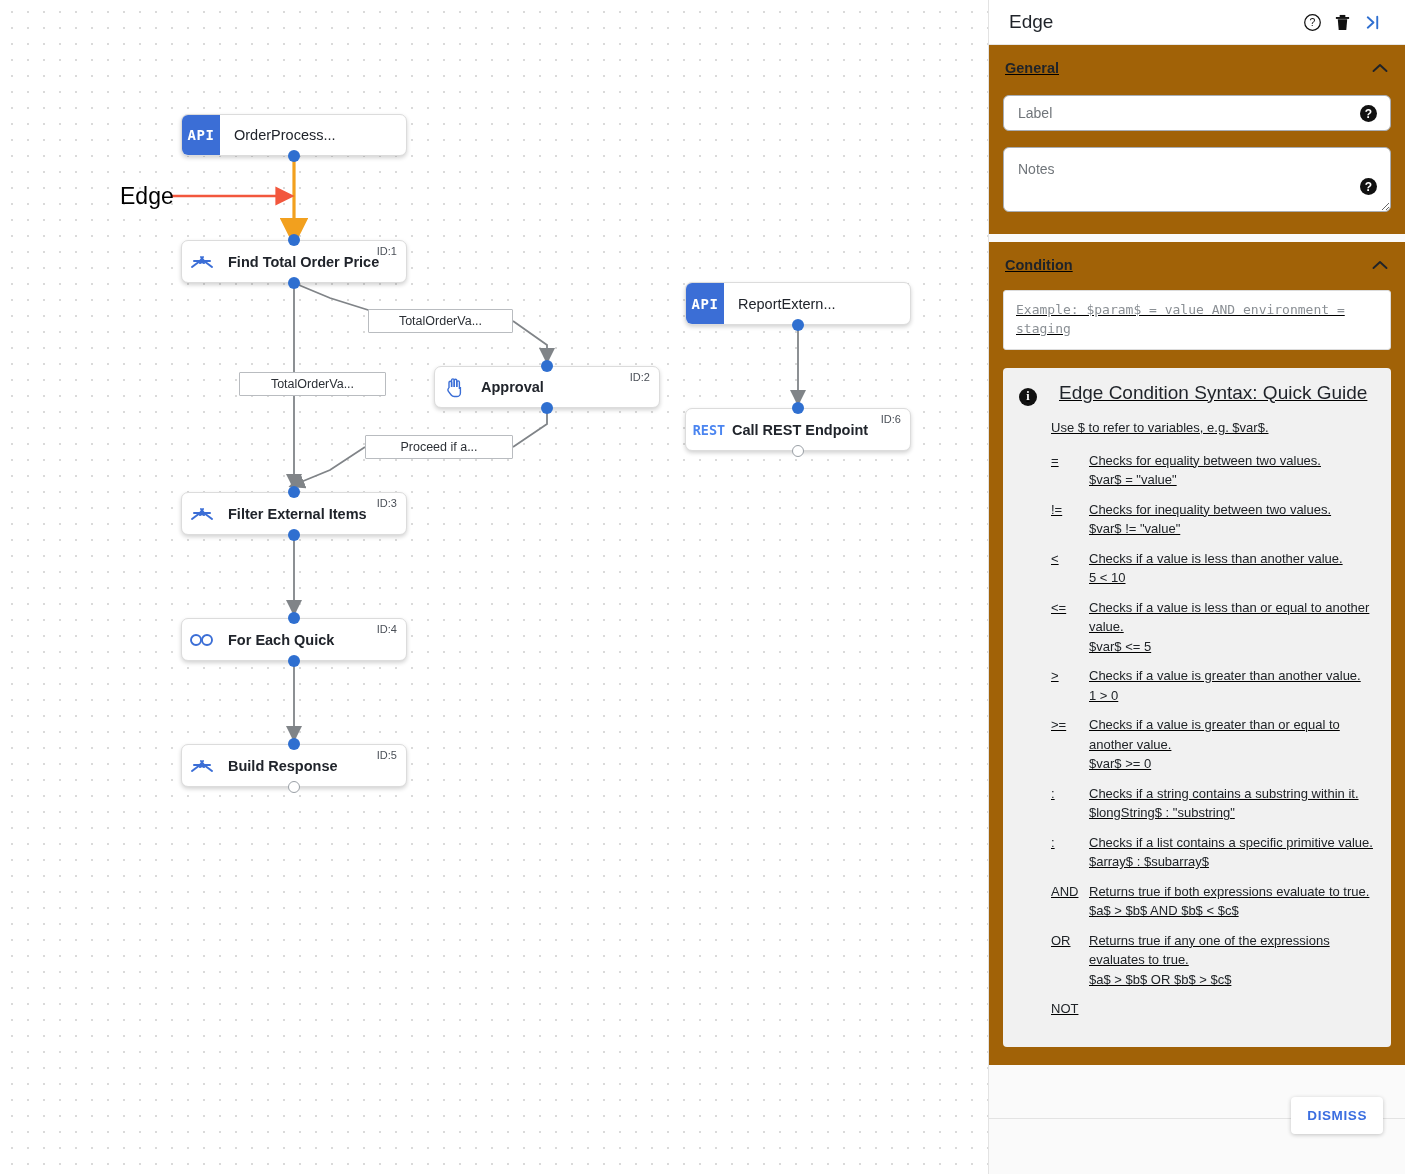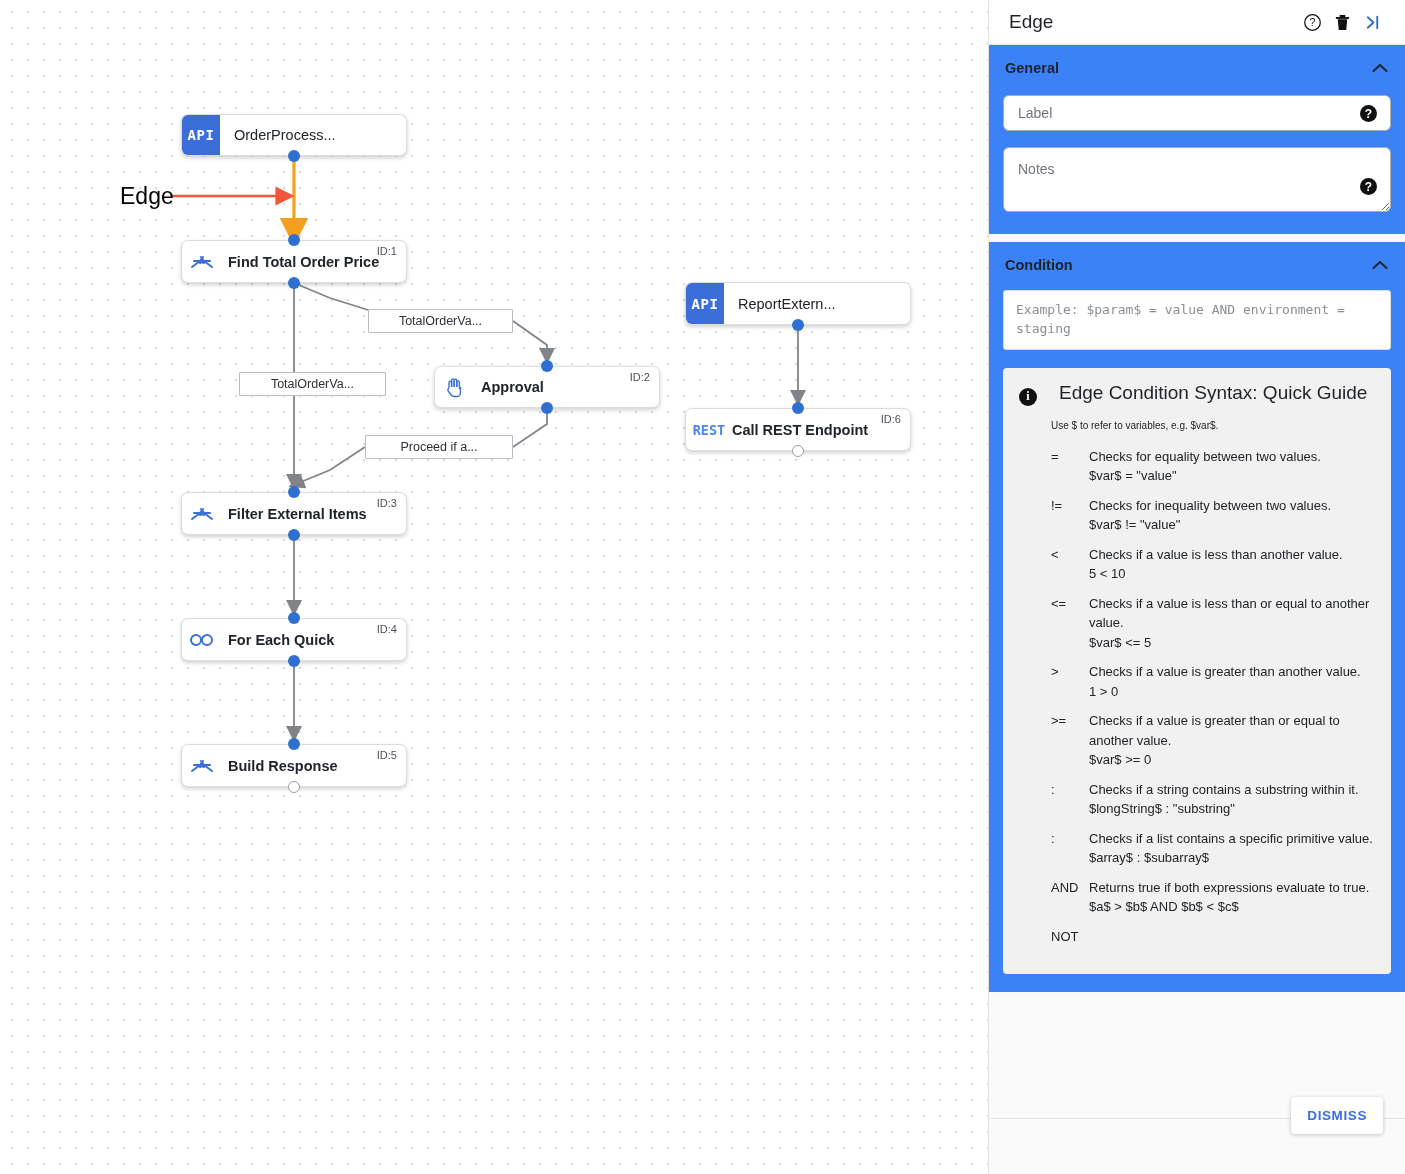--- a/index.html
+++ b/index.html
@@ -127,23 +127,24 @@
   #panelHeader .ptitle {
     font-size: 19px; color: #1f2329; flex: 1;
   }
   #panelHeader .hicon {
     width: 30px; height: 30px;
     display: flex; align-items: center; justify-content: center;
     cursor: pointer;
   }
 
   .section {
-    background: #3b82f6;
+    background: #a16207;
     margin-bottom: 8px;
     padding: 0 14px 18px 14px;
+    text-decoration: underline;
   }
   .section-head {
     display: flex; align-items: center;
     height: 46px;
     padding: 0 2px;
   }
   .section-head .sname {
     flex: 1;
     font-size: 14.5px; font-weight: 700; color: #1f2329;
   }
@@ -214,21 +215,21 @@
     flex: 0 0 18px;
     margin-top: 6px;
     font-family: "Liberation Serif", serif;
   }
   .guide .gbody { flex: 1; }
   .guide h3 {
     margin: 0 0 12px 8px;
     font-size: 19px; font-weight: 400; color: #1f2329;
   }
   .guide .intro {
-    font-size: 10px; color: #202428; margin-bottom: 16px; margin-top: 16px;
+    font-size: 13px; color: #202428; margin-bottom: 16px; margin-top: 16px;
   }
   .optrow {
     display: flex;
     margin-bottom: 10px;
     font-size: 13px;
     color: #202428;
     line-height: 1.5;
   }
   .optrow .op {
     flex: 0 0 38px;
@@ -536,20 +537,24 @@
                 </div>
                 <div class="optrow">
                   <div class="op">:</div>
                   <div class="desc">Checks if a list contains a specific primitive value.<span class="ex">$array$ : $subarray$</span></div>
                 </div>
                 <div class="optrow">
                   <div class="op">AND</div>
                   <div class="desc">Returns true if both expressions evaluate to true.<span class="ex">$a$ &gt; $b$ AND $b$ &lt; $c$</span></div>
                 </div>
                 <div class="optrow">
+                  <div class="op">OR</div>
+                  <div class="desc">Returns true if any one of the expressions evaluates to true.<span class="ex">$a$ &gt; $b$ OR $b$ &gt; $c$</span></div>
+                </div>
+                <div class="optrow">
                   <div class="op">NOT</div>
                 </div>
               </div>
           </div>
         </div>
       </div>
 
     </div>
 
     <div id="panelFooter">

